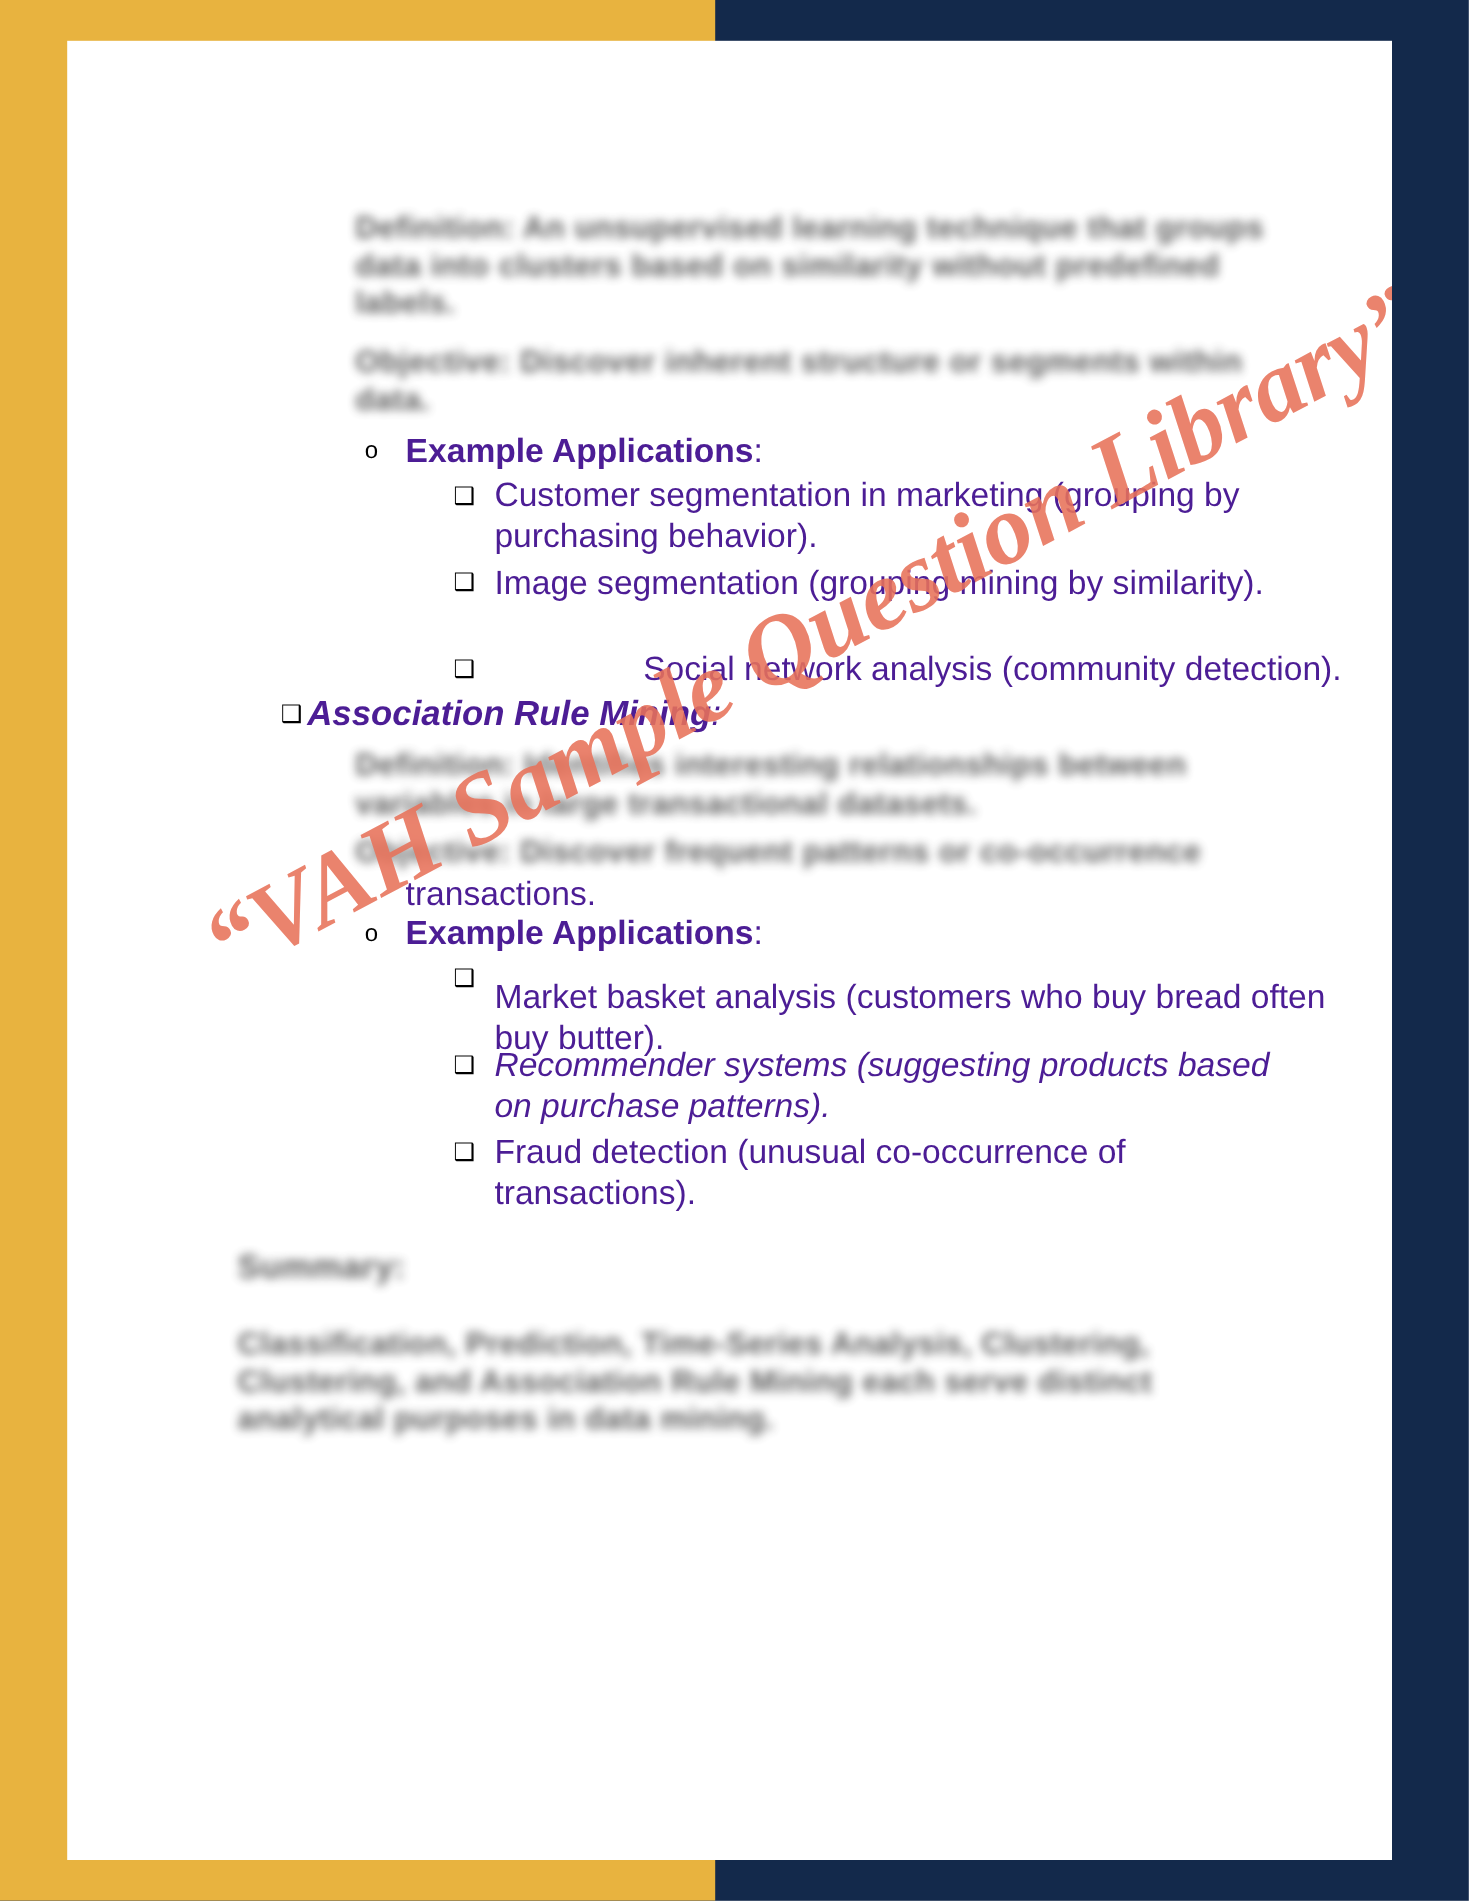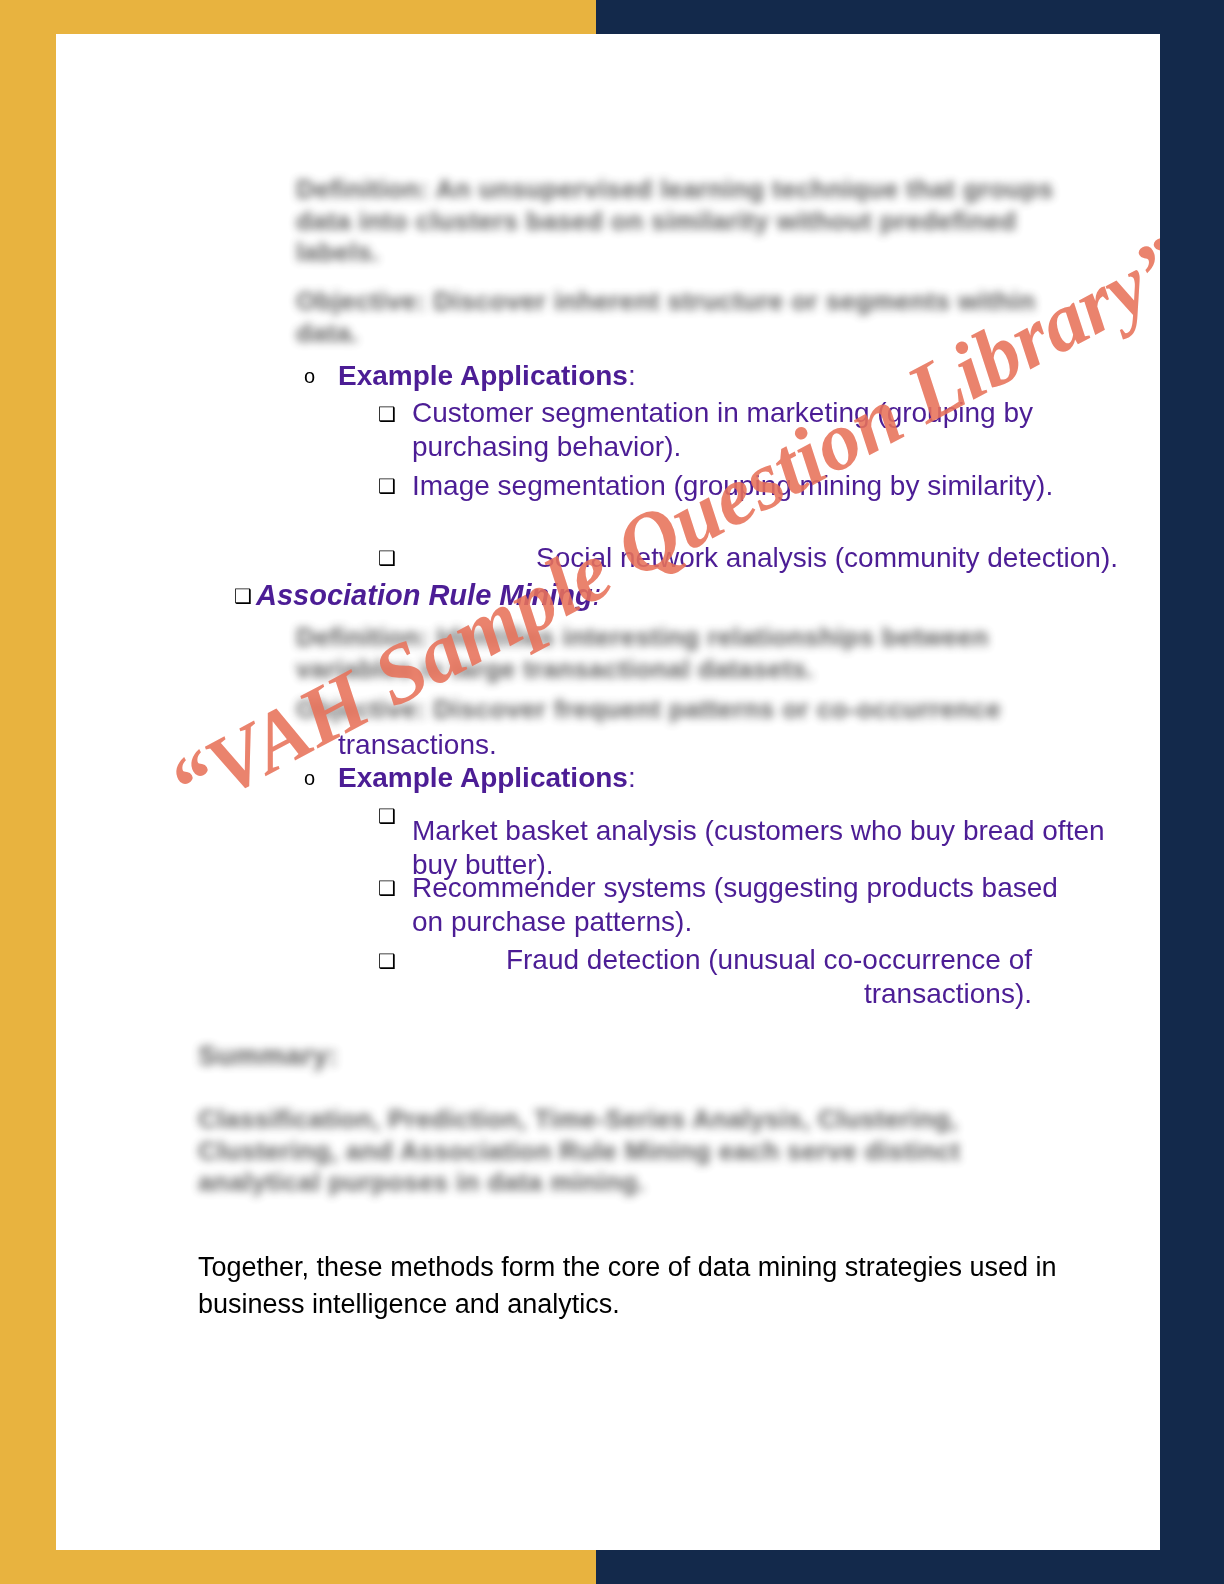--- a/index.html
+++ b/index.html
@@ -177,34 +177,33 @@
     </div>
 
     <div class="row" style="left:322px; top:772px;">
       <span class="sq">❑</span>
     </div>
     <div class="row txt" style="left:356px; top:780px; width:710px; font-size:28px;">Market basket analysis (customers who buy bread often buy butter).</div>
 
     <div class="row" style="left:322px; top:844px;">
       <span class="sq">❑</span>
     </div>
-    <div class="row txt" style="left:356px; top:837px; width:650px; font-size:28px;">Recommender systems (suggesting products based on purchase patterns).</div>
+    <div class="row txt" style="left:356px; top:837px; width:650px; font-size:28px;font-style:italic;">Recommender systems (suggesting products based on purchase patterns).</div>
 
     <div class="row" style="left:322px; top:917px;">
       <span class="sq">❑</span>
     </div>
-    <div class="row txt" style="left:356px; top:909px; width:620px; font-size:28px;text-align:right;">Fraud detection (unusual co-occurrence of transactions).</div>
+    <div class="row txt" style="left:356px; top:909px; width:620px; font-size:28px;">Fraud detection (unusual co-occurrence of transactions).</div>
 
     <div class="row" style="left:142px; top:1005px; width:300px;">
       <div class="txt blur" style="font-size:28px;">Summary:</div>
     </div>
     <div class="row" style="left:142px; top:1070px; width:800px;">
       <div class="txt blur">Classification, Prediction, Time-Series Analysis, Clustering, Clustering, and Association Rule Mining each serve distinct analytical purposes in data mining.</div>
     </div>
 
-    <div class="footpara">Together, these methods form the core of data mining strategies used in business intelligence and analytics.</div>
 
     <div class="watermark">
       <span>“VAH Sample Question Library”</span>
     </div>
 
   </div>
 </div>
 
 </body></html>

